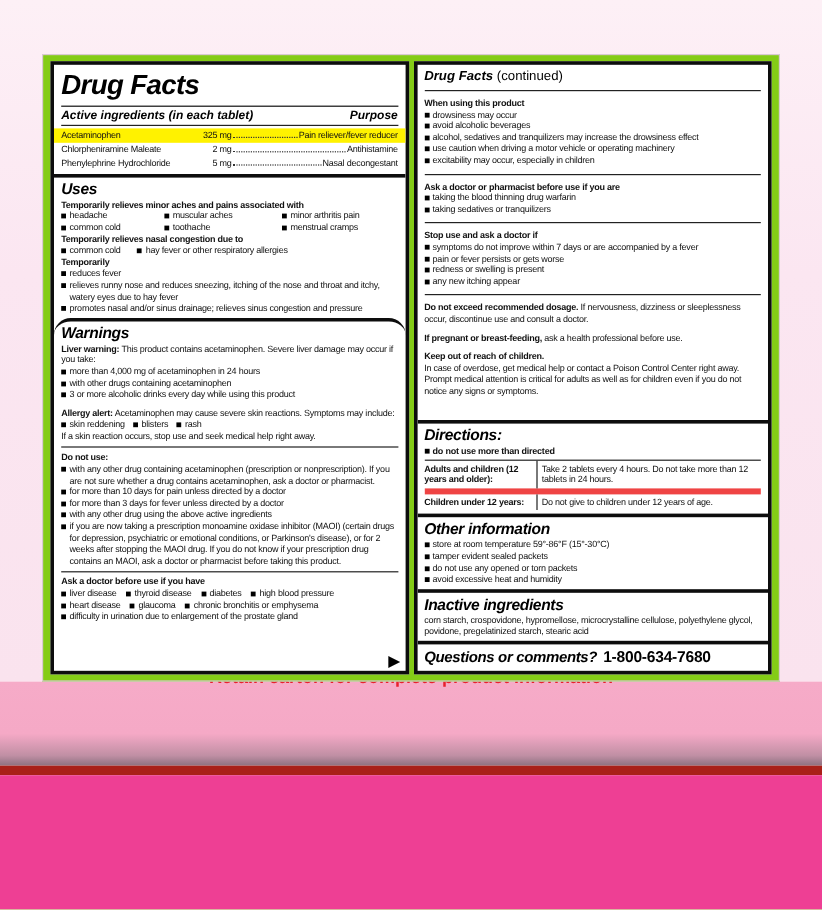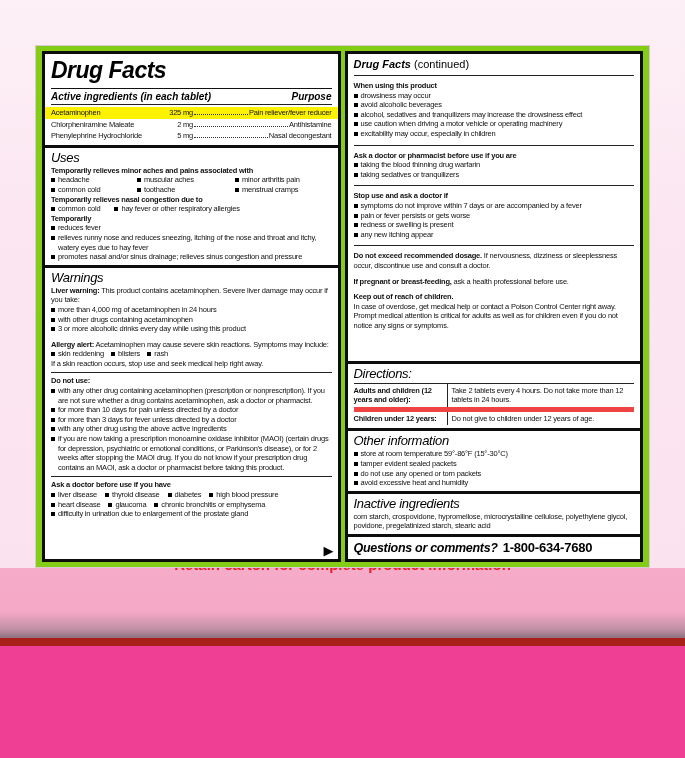--- a/index.html
+++ b/index.html
@@ -33,40 +33,40 @@
     border:3px solid #0d0d0d; background:#fff; flex:1 1 0;
     display:flex; flex-direction:column; overflow:hidden;
   }
   .txt, .b-txt { font-size:7.5px; line-height:9.6px; letter-spacing:-0.2px; color:#111; }
   b.lead { font-weight:bold; }
   .sec { padding:2px 6px 3px 6px; }
   .sec--thick { border-top:3px solid #0d0d0d; }
   .rule { border-top:1px solid #222; margin:3px 6px; }
   .df-title { font-size:23px; font-weight:bold; font-style:italic; letter-spacing:-0.5px; padding:3px 6px 2px 6px; }
   .df-title-rule { border-top:1.5px solid #111; margin:2px 6px 0 6px; }
-  .sec-title { font-size:13px; font-weight:normal; font-style:italic; letter-spacing:-0.3px; margin-bottom:1px; }
+  .sec-title { font-size:13px; font-weight:bold; font-style:italic; letter-spacing:-0.3px; margin-bottom:1px; }
   .cont-head { font-size:11px; padding:4px 6px 2px 6px; }
   .cont-head .dfi { font-weight:bold; font-style:italic; }
   
   .ai-head { display:flex; justify-content:space-between; font-size:10px; font-weight:bold; font-style:italic; padding:2px 6px 1px 6px; }
   .ai-rows { padding:0 0 3px 0; }
   .ai-row { display:flex; align-items:center; padding:1px 6px; }
   .ai-row.hl { background:#fff200; }
   .ai-name { width:108px; }
   .ai-amt { width:34px; text-align:right; }
   .ai-dots { flex:1; border-bottom:1.3px dotted #333; margin:0 1px 2px 1px; height:7px; }
   
   .bl { display:flex; }
   .bl .sq, .ib .sq { flex:0 0 auto; width:4px; height:4px; background:#000; margin:3px 3px 0 0; display:inline-block; }
   .bl .b-txt { flex:1; }
   .grid3 { display:grid; grid-template-columns:86px 98px 1fr; }
   .inline-wrap { display:flex; flex-wrap:wrap; column-gap:9px; }
   .ib { display:flex; align-items:flex-start; }
   .ib .sq { margin-top:3px; }
-  .warn-fill { flex:1 1 auto; position:relative; }
+  .warn-fill { flex:1 1 auto; position:relative;border-radius:14px; }
   .arrow {
     position:absolute; right:4px; bottom:2px; font-size:13px; line-height:13px; color:#000;
   } .mt4 { margin-top:4px; } .mt6 { margin-top:6px; }
   
   .dir-table { margin-top:2px; border-top:1px solid #222; }
   .dir-row { display:grid; grid-template-columns:94px 1fr; border-bottom:5px solid #ef4444; }
   .dir-row:last-child { border-bottom:none; }
   .dir-label { font-weight:bold; padding:2px 3px 2px 0; border-right:1px solid #222; }
   .dir-value { padding:2px 0 2px 4px; }
   .q-line { display:flex; align-items:baseline; gap:5px; padding:3px 6px 4px 6px; }
@@ -372,20 +372,24 @@
         <span>ask a health professional before use.</span>
       </div>
       <div class="txt notice">
         <div><b class="lead">Keep out of reach of children.</b></div>
         <span>In case of overdose, get medical help or contact a Poison Control Center right away. Prompt medical attention is critical for adults as well as for children even if you do not notice any signs or symptoms.</span>
       </div>
     </div>
 
     <div class="sec sec--thick">
       <div class="sec-title">Directions:</div>
+      <div class="bl txt">
+        <span class="sq"></span>
+        <b class="b-txt lead">do not use more than directed</b>
+      </div>
       <div class="dir-table txt">
 
           <div class="dir-row">
             <div class="dir-label">Adults and children (12 years and older):</div>
             <div class="dir-value">Take 2 tablets every 4 hours. Do not take more than 12 tablets in 24 hours.</div>
           </div>
 
           <div class="dir-row">
             <div class="dir-label">Children under 12 years:</div>
             <div class="dir-value">Do not give to children under 12 years of age.</div>

